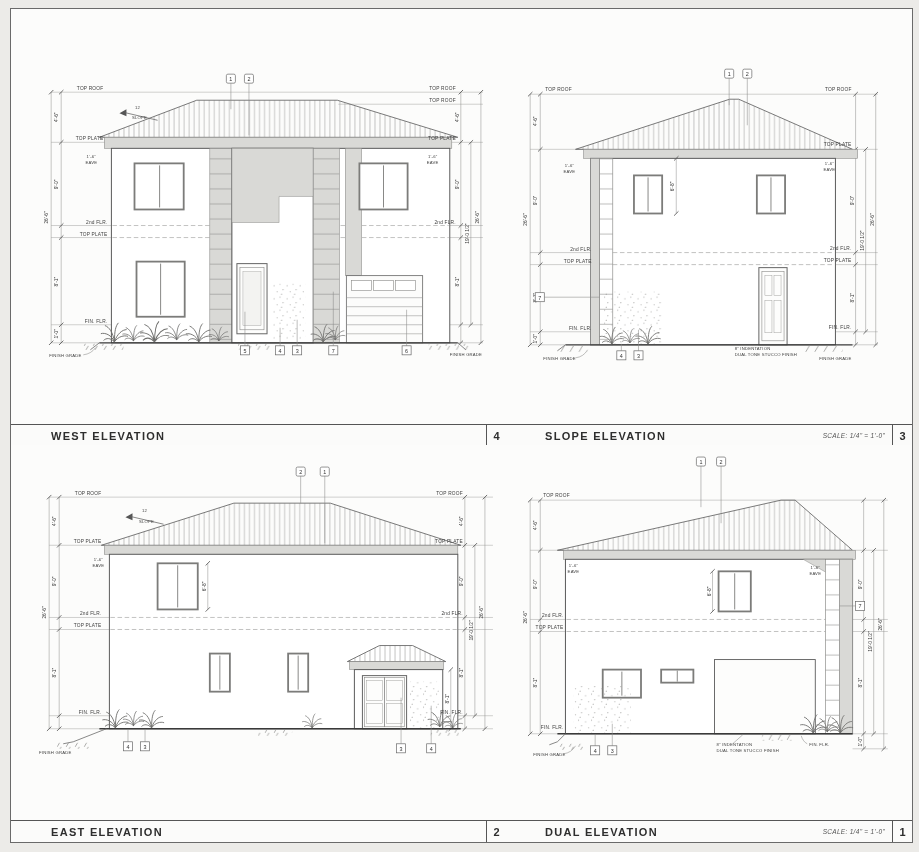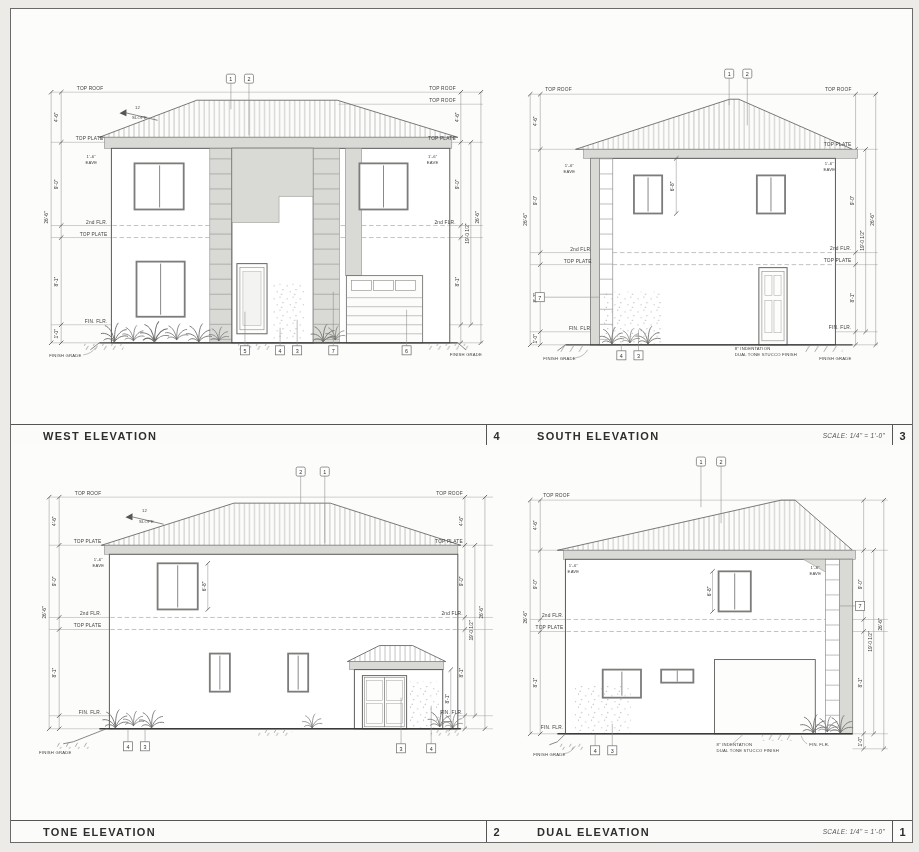--- a/index.html
+++ b/index.html
@@ -5,21 +5,21 @@
   html,body{margin:0;padding:0;background:#e7e6e3;}
   .sheet{position:relative;width:919px;height:852px;background:#ecebe8;font-family:"Liberation Sans",sans-serif;}
   .panel{position:absolute;background:#fcfcfb;border:1px solid #6a6a6a;display:flex;flex-direction:column;}
   #panel-west {left:10px; top:8px;  width:495px;height:437px;}
   #panel-south{left:505px;top:8px;  width:407px;height:437px;border-left:none;}
   #panel-east {left:10px; top:445px;width:495px;height:397px;border-top:none;}
   #panel-north{left:505px;top:445px;width:407px;height:397px;border-top:none;border-left:none;}
   .draw{flex:1;overflow:hidden;}
   .draw svg{display:block;width:100%;height:100%;}
   .titlebar{height:21px;border-top:1px solid #555;display:flex;align-items:center;background:#fbfbfa;}
-  .tb-title{margin-left:32px;font-size:11px;font-weight:bold;letter-spacing:1.3px;color:#2e2e2e;}
+  .tb-title{margin-left:40px;font-size:11px;font-weight:bold;letter-spacing:1.3px;color:#2e2e2e;}
   .tb-spacer{flex:1;}
   .tb-scale{font-size:6.5px;font-style:italic;color:#555;margin-right:7px;letter-spacing:.3px;}
   .tb-num{width:19px;align-self:stretch;border-left:1px solid #555;display:flex;align-items:center;justify-content:center;font-size:11px;font-weight:bold;color:#2e2e2e;}
   
   .lbl{font-family:"Liberation Sans",sans-serif;font-size:4.8px;fill:#3d3d3d;letter-spacing:.2px;}
   .sm{font-size:4.2px;}
   .dim{font-family:"Liberation Sans",sans-serif;font-size:4.8px;fill:#3d3d3d;}
   .tagtxt{font-family:"Liberation Sans",sans-serif;font-size:5.4px;fill:#333;text-anchor:middle;}
   .ln{stroke:#6b6b6b;stroke-width:.8;fill:none;}
   .thin{stroke:#979795;stroke-width:.45;fill:none;}
@@ -383,21 +383,21 @@
           <line class="ldr" x1="115.5" y1="341" x2="115.5" y2="334"></line>
             <line class="ldr" x1="132.5" y1="341" x2="132.5" y2="320"></line>
           <rect class="tagbox" x="111" y="341" width="9" height="9"></rect>
             <text class="tagtxt" x="115.5" y="348">4</text>
           <rect class="tagbox" x="128" y="341" width="9" height="9"></rect>
             <text class="tagtxt" x="132.5" y="348">3</text>
         </g>
       </svg>
     </div>
     <div class="titlebar">
-      <span class="tb-title">SOUTH ELEVATION</span>
+      <span class="tb-title">SLOPE ELEVATION</span>
       <span class="tb-spacer"></span>
       <span class="tb-scale">SCALE:  1/4" = 1'-0"</span>
       <span class="tb-num">3</span>
     </div>
   </div>
 
   <div class="panel" id="panel-east">
     <div class="draw">
       <svg viewBox="0 0 493 374" preserveAspectRatio="none">
         <g>
@@ -544,21 +544,21 @@
           <line class="ldr" x1="388.5" y1="298" x2="388.5" y2="252"></line>
             <line class="ldr" x1="418.5" y1="298" x2="418.5" y2="260"></line>
           <rect class="tagbox" x="384" y="298" width="9" height="9"></rect>
             <text class="tagtxt" x="388.5" y="305">3</text>
           <rect class="tagbox" x="414" y="298" width="9" height="9"></rect>
             <text class="tagtxt" x="418.5" y="305">4</text>
         </g>
       </svg>
     </div>
     <div class="titlebar">
-      <span class="tb-title">TONE ELEVATION</span>
+      <span class="tb-title">EAST ELEVATION</span>
       <span class="tb-spacer"></span>
       <span class="tb-num">2</span>
     </div>
   </div>
 
   <div class="panel" id="panel-north">
     <div class="draw">
       <svg viewBox="0 0 404 374" preserveAspectRatio="none">
         <g>
           <line class="thin" x1="25" y1="55" x2="380" y2="55"></line>

